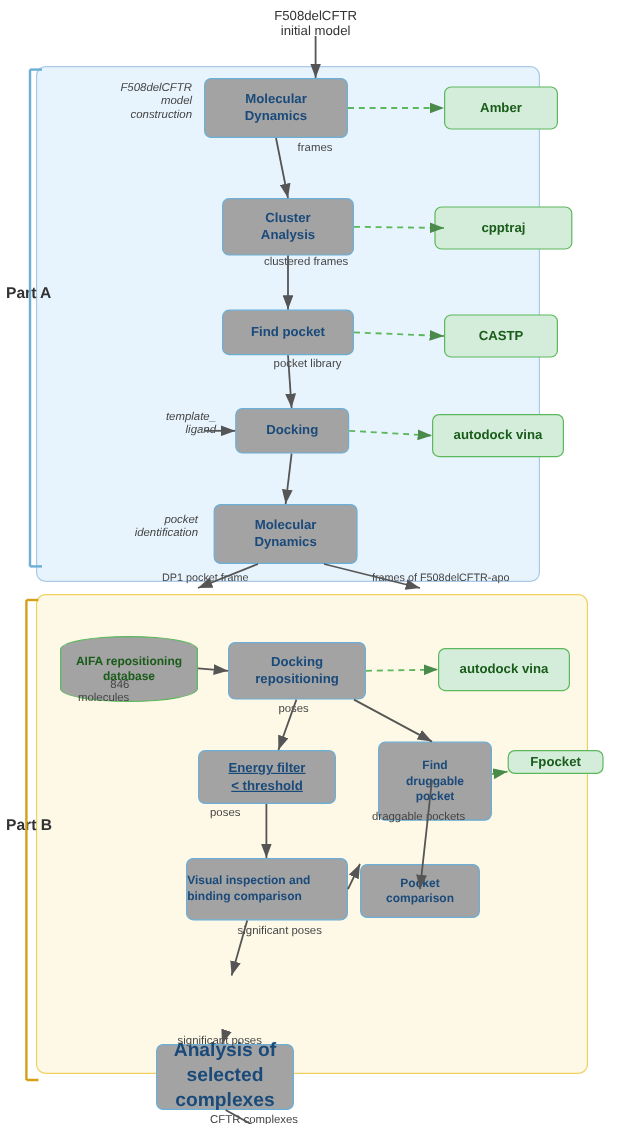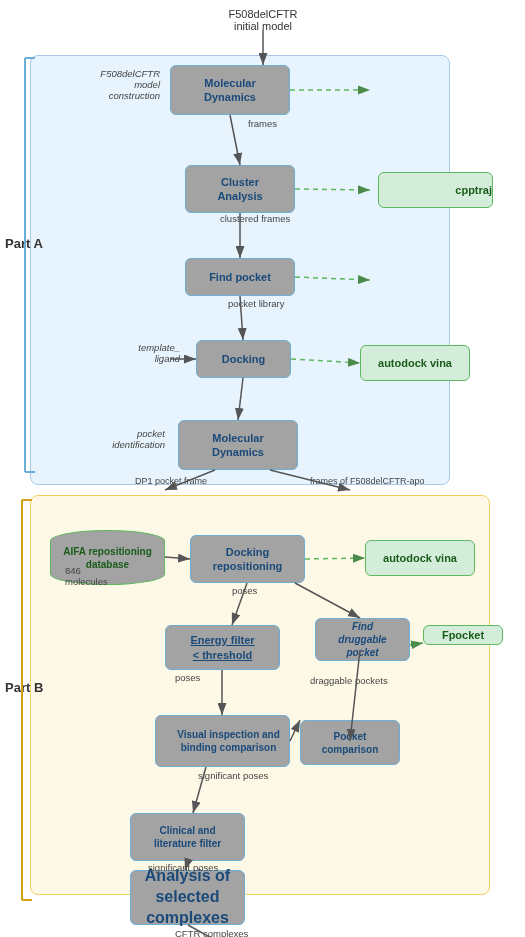--- a/index.html
+++ b/index.html
@@ -75,20 +75,21 @@
       color: #1a5c1a;
       border-radius: 50% / 20%;
     }
 
     
     .node-label {
       position: absolute;
       font-size: 9.5px;
       color: #444;
       font-style: italic;
+      text-align: right;
     }
 
     
     .arrows-svg {
       position: absolute;
       top: 0;
       left: 0;
       width: 525px;
       height: 937px;
       pointer-events: none;
@@ -141,25 +142,31 @@
 
   <div class="node-label" style="left:60px; top:342px; text-align:right; width:120px;">template_<br>ligand</div>
 
   <div class="node-box node-blue" style="left:178px; top:420px; width:120px; height:50px;">
     <span style="white-space:pre-line;">Molecular
 Dynamics</span>
   </div>
 
   <div class="node-label" style="left:50px; top:428px; text-align:right; width:115px;">pocket<br>identification</div>
 
-
-  <div class="node-box node-green" style="left:378px; top:172px; width:115px; height:36px;justify-content:flex-end;">
+  <div class="node-box node-green" style="left:370px; top:72px; width:95px; height:36px;">
+    <span>Amber</span>
+  </div>
+
+  <div class="node-box node-green" style="left:362px; top:172px; width:115px; height:36px;">
     <span>cpptraj</span>
   </div>
 
+  <div class="node-box node-green" style="left:370px; top:262px; width:95px; height:36px;">
+    <span>CASTP</span>
+  </div>
 
   <div class="node-box node-green" style="left:360px; top:345px; width:110px; height:36px;">
     <span>autodock vina</span>
   </div>
 
   <div class="node-label" style="left:248px; top:118px; font-style:normal;">frames</div>
   <div class="node-label" style="left:220px; top:213px; font-style:normal;">clustered frames</div>
   <div class="node-label" style="left:228px; top:298px; font-style:normal;">pocket library</div>
   <div class="node-label" style="left:135px; top:476px; font-style:normal; font-size:9px;">DP1 pocket frame</div>
   <div class="node-label" style="left:310px; top:476px; font-style:normal; font-size:9px;">frames of F508delCFTR-apo</div>
@@ -172,34 +179,30 @@
   <div class="node-box node-blue" style="left:190px; top:535px; width:115px; height:48px;">
     <span style="white-space:pre-line;">Docking
 repositioning</span>
   </div>
 
   <div class="node-box node-blue" style="left:165px; top:625px; width:115px; height:45px;">
     <span style="white-space:pre-line;text-decoration:underline;">Energy filter
 &lt; threshold</span>
   </div>
 
-  <div class="node-box node-blue" style="left:315px; top:618px; width:95px; height:43px; font-size:10px;font-style:italic;">
+  <div class="node-box node-blue" style="left:315px; top:618px; width:95px; height:66px; font-size:10px;">
     <span style="white-space:pre-line;">Find
 druggable
 pocket</span>
   </div>
 
   <div class="node-box node-blue" style="left:155px; top:715px; width:135px; height:52px; font-size:10px;">
-    <span style="white-space:pre-line; text-align:center;padding-left:12px;">Visual inspection and binding comparison</span>
-  </div>
-
-  <div class="node-box node-blue" style="left:130px; top:813px; width:115px; height:48px; font-size:10px;">
-    <span style="white-space:pre-line;">Clinical and
-literature filter</span>
-  </div>
+    <span style="white-space:pre-line; text-align:left;">Visual inspection and binding comparison</span>
+  </div>
+
 
   <div class="node-box node-blue" style="left:300px; top:720px; width:100px; height:45px; font-size:10px;">
     <span style="white-space:pre-line;">Pocket
 comparison</span>
   </div>
 
   <div class="node-box node-blue" style="left:130px; top:870px; width:115px; height:55px; font-size:16px;">
     <span style="white-space:pre-line;">Analysis of
 selected
 complexes</span>

